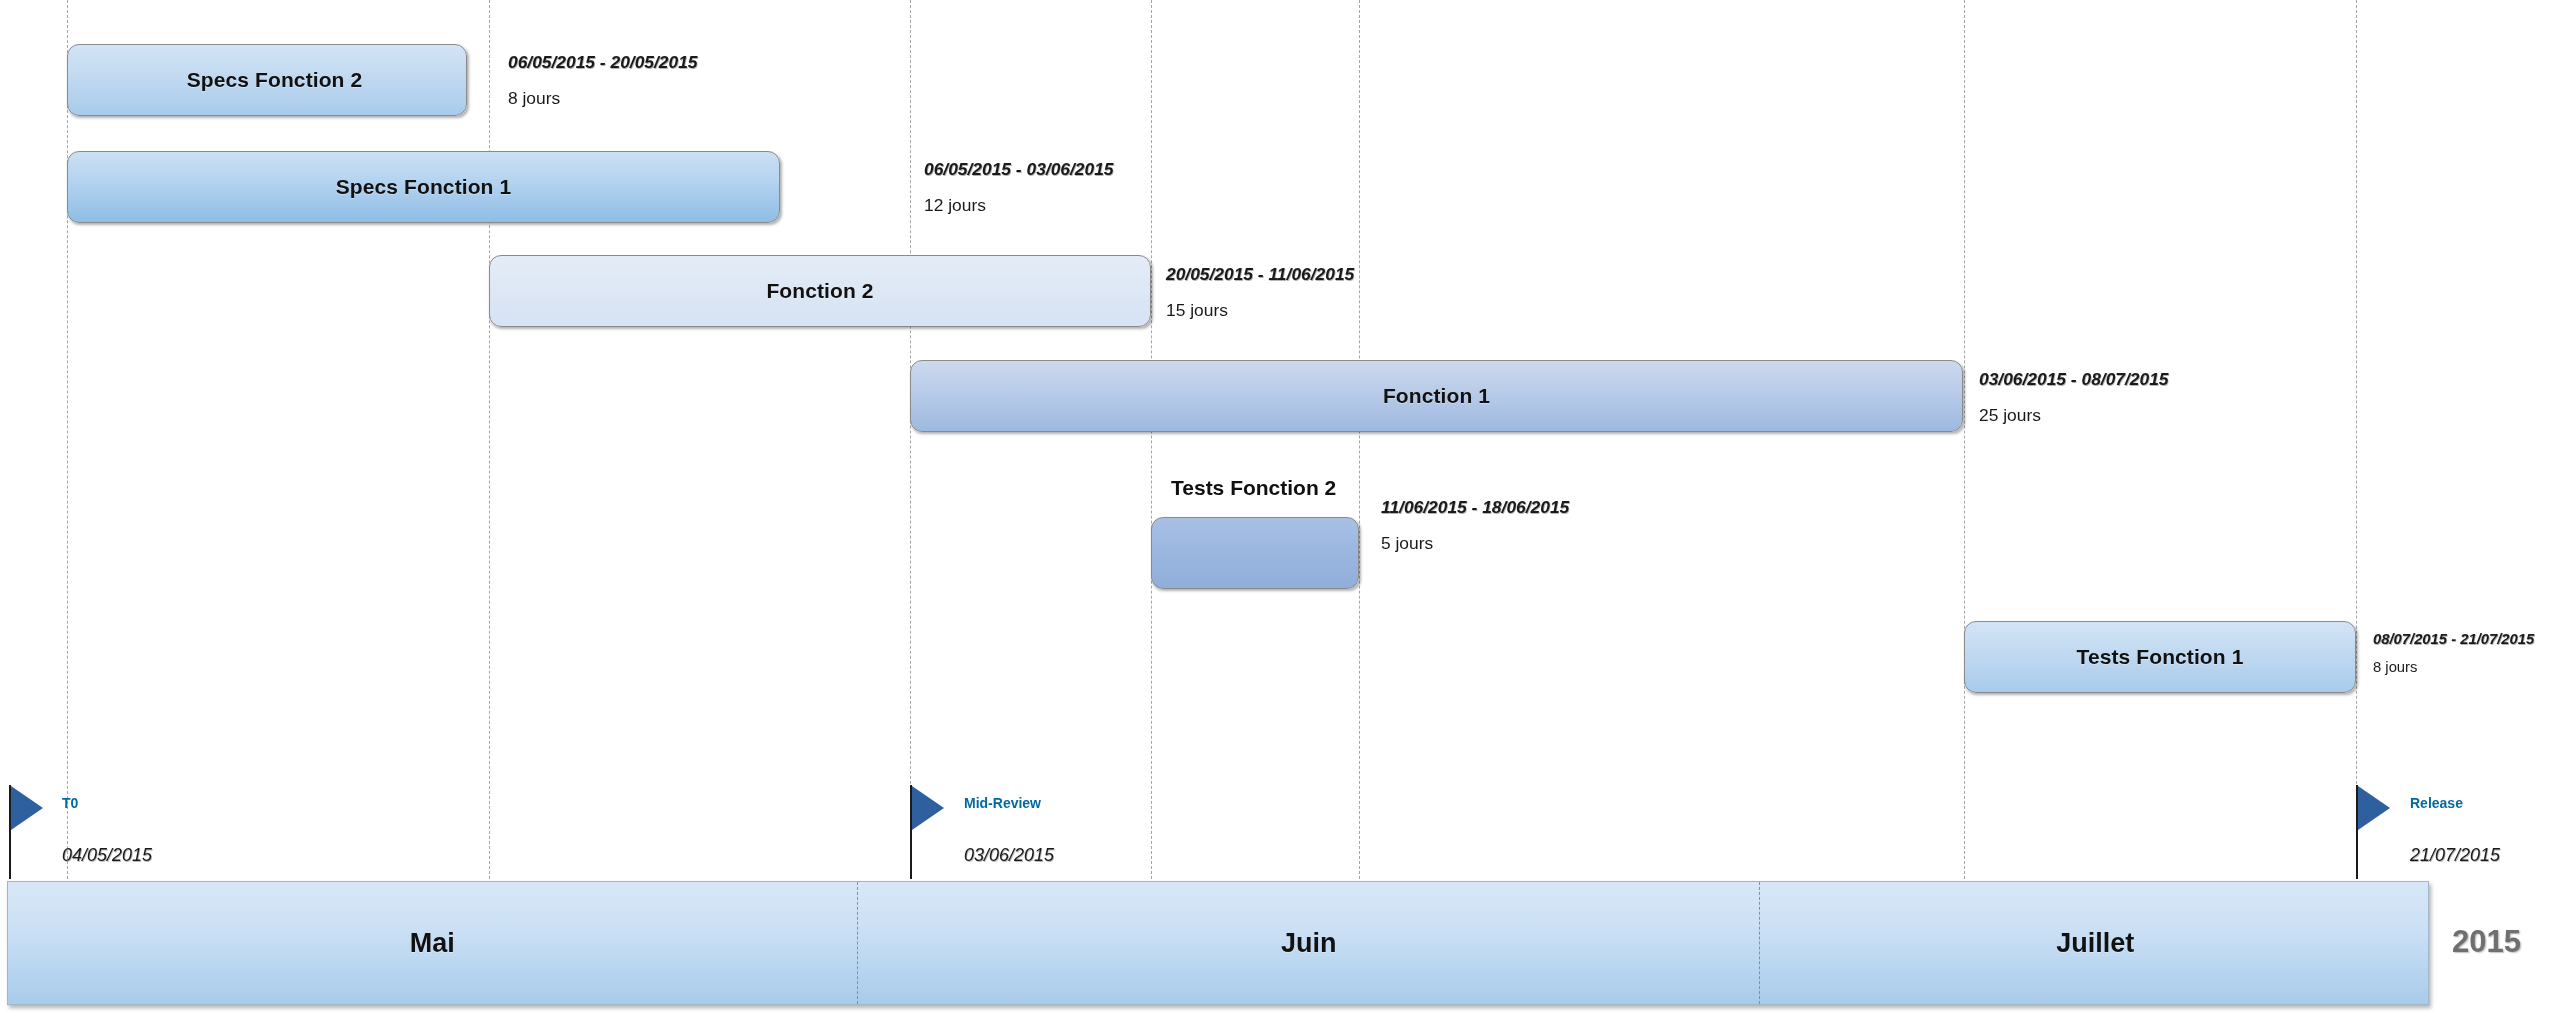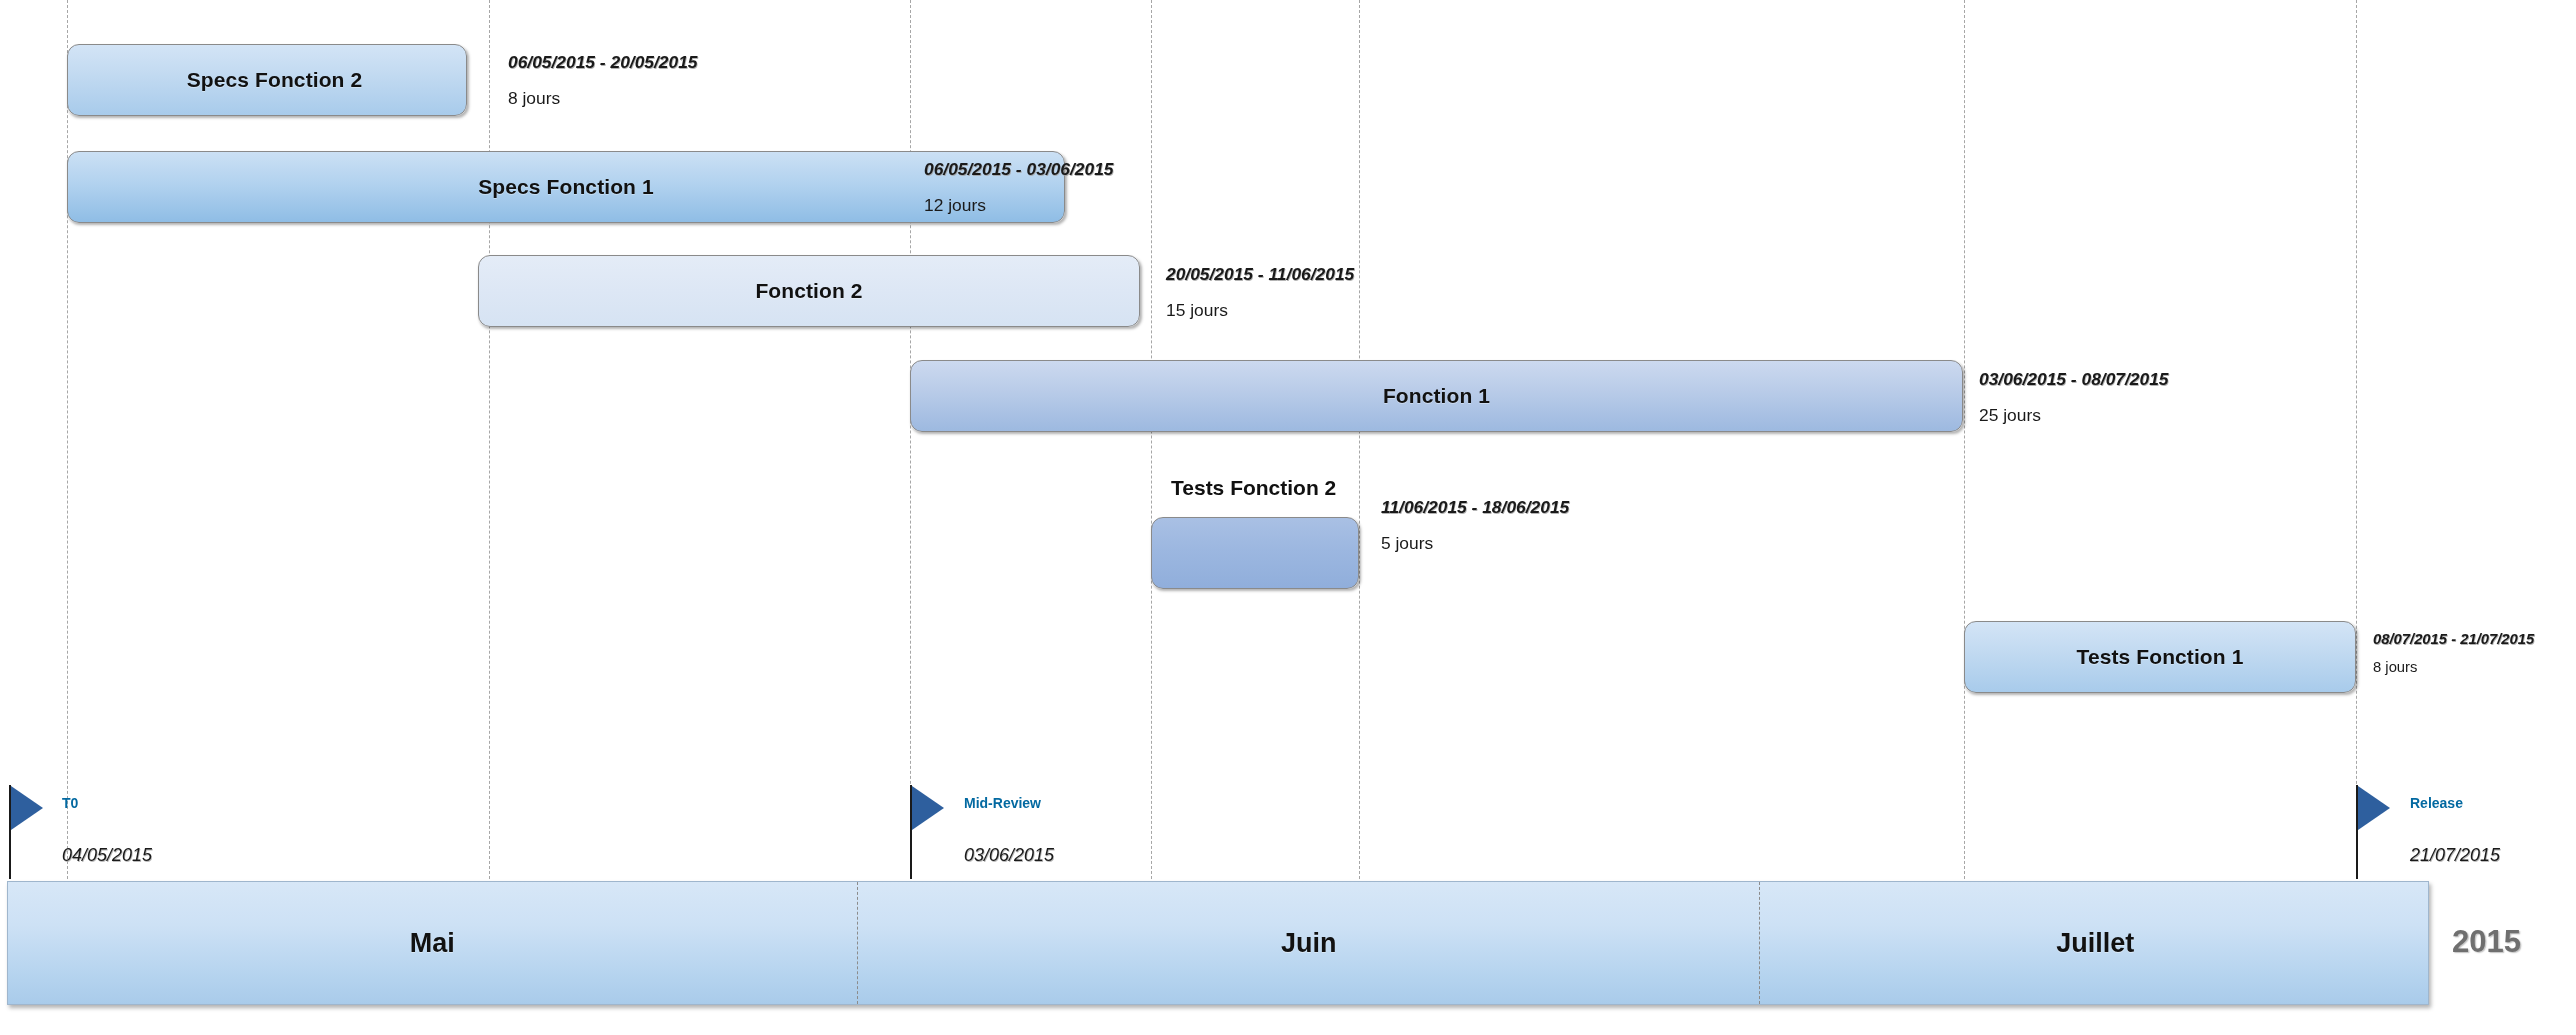--- a/index.html
+++ b/index.html
@@ -161,29 +161,29 @@
   <div class="guide" style="left:2356px; height:879px;"></div>
 
   <div class="bar tone-a" style="left:67px; top:44px; width:400px; height:72px;padding-left:15px;">
     <span class="bar-label">Specs Fonction 2</span>
   </div>
   <div class="annot" style="left:508px; top:52px;">
     <div class="range">06/05/2015 - 20/05/2015</div>
     <div class="dur">8 jours</div>
   </div>
 
-  <div class="bar tone-b" style="left:67px; top:151px; width:998px; height:72px;">
+  <div class="bar tone-b" style="left:67px; top:151px; width:713px; height:72px;">
     <span class="bar-label">Specs Fonction 1</span>
   </div>
   <div class="annot" style="left:924px; top:159px;">
     <div class="range">06/05/2015 - 03/06/2015</div>
     <div class="dur">12 jours</div>
   </div>
 
-  <div class="bar tone-c" style="left:478px; top:255px; width:662px; height:72px;">
+  <div class="bar tone-c" style="left:489px; top:255px; width:662px; height:72px;">
     <span class="bar-label">Fonction 2</span>
   </div>
   <div class="annot" style="left:1166px; top:264px;">
     <div class="range">20/05/2015 - 11/06/2015</div>
     <div class="dur">15 jours</div>
   </div>
 
   <div class="bar tone-d" style="left:910px; top:360px; width:1053px; height:72px;">
     <span class="bar-label">Fonction 1</span>
   </div>

